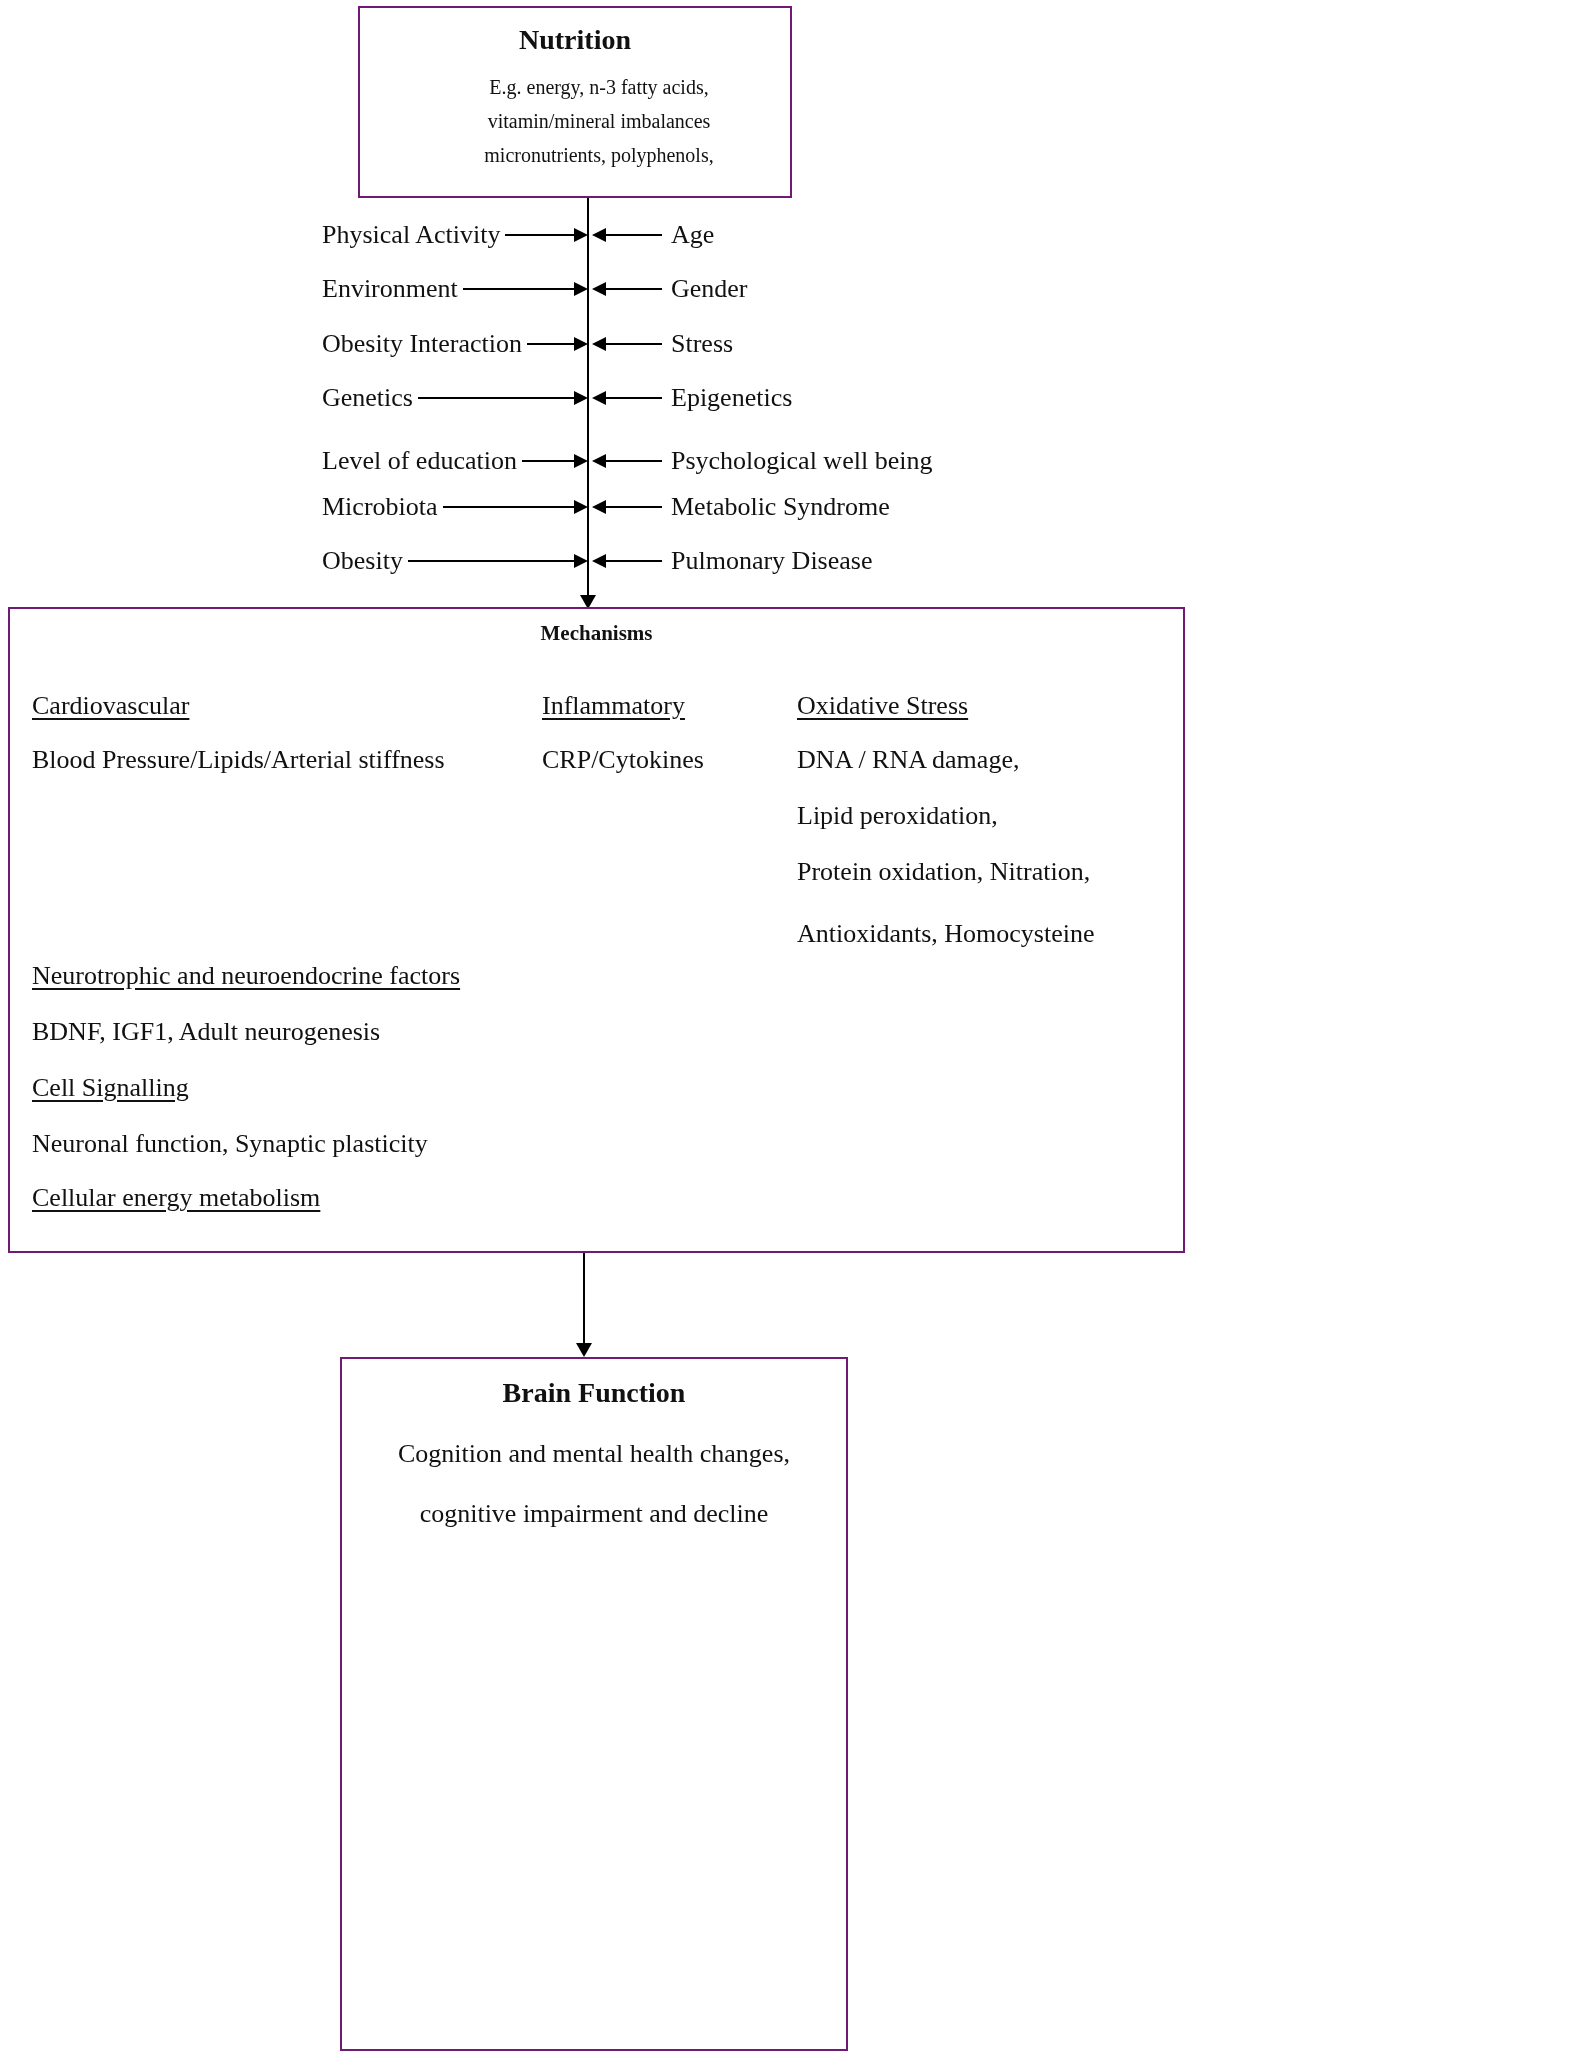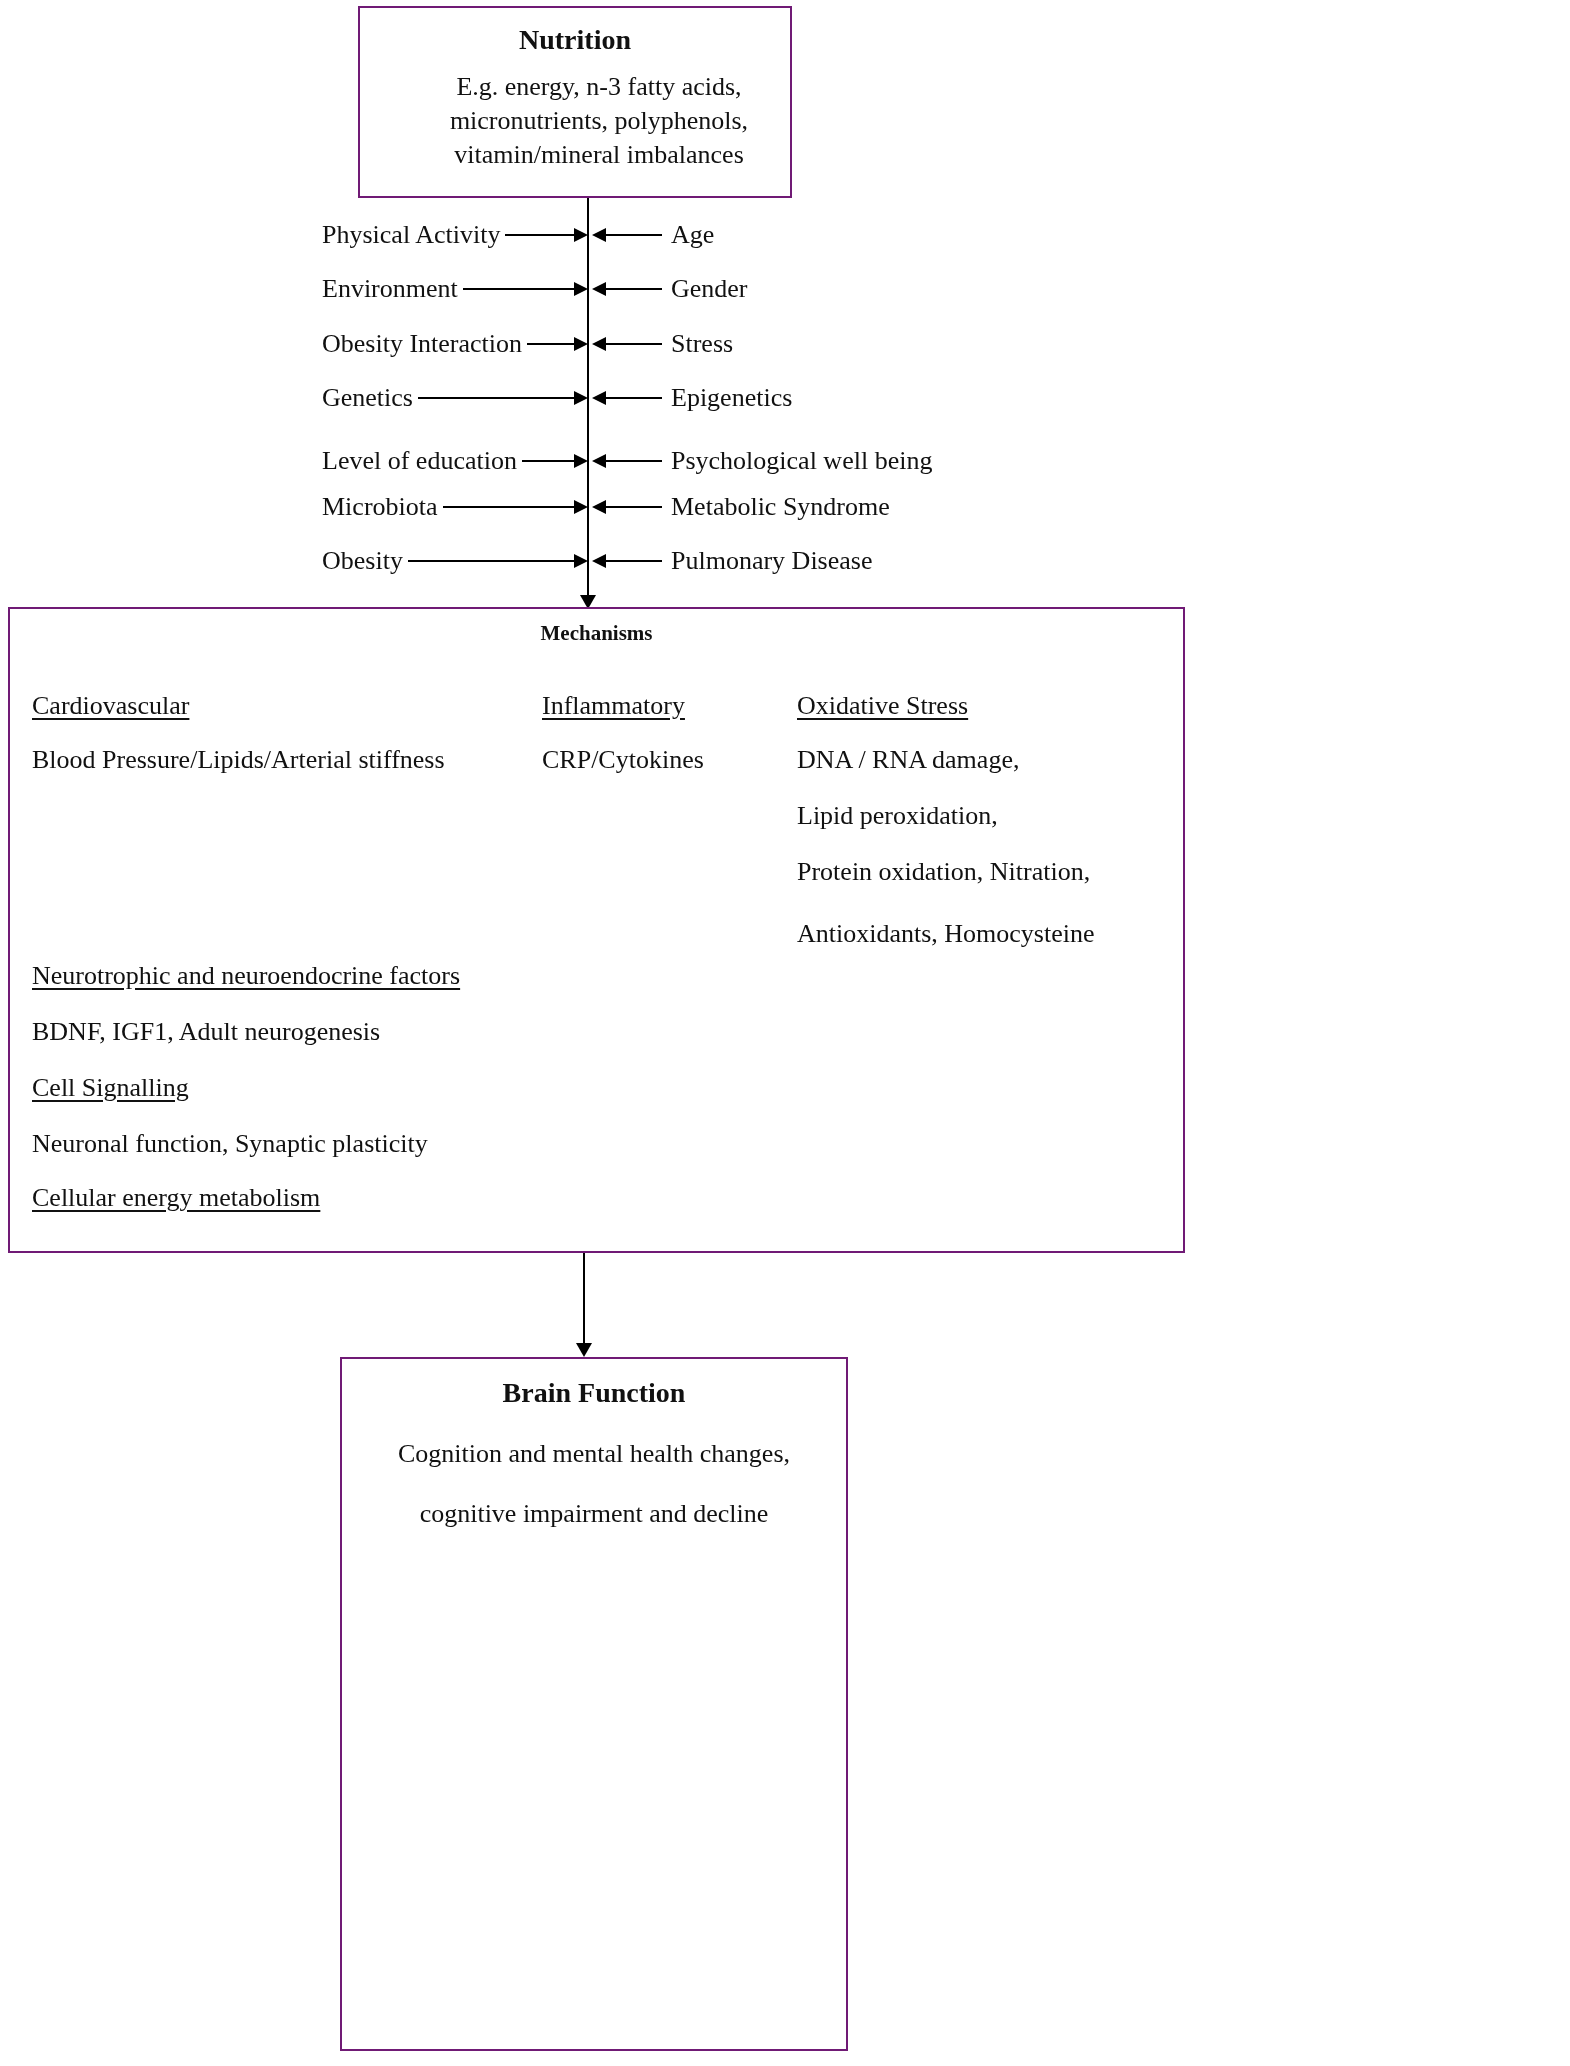--- a/index.html
+++ b/index.html
@@ -5,21 +5,21 @@
   * { margin:0; padding:0; box-sizing:border-box; }
   html,body { background:#ffffff; }
   body { font-family:"Liberation Serif","DejaVu Serif",serif; color:#111111; }
   .page { position:relative; width:1570px; height:2066px; background:#ffffff; overflow:hidden; }
 
   .box { position:absolute; border:2px solid #701a75; background:#fff; }
 
   
   .nutrition-box { left:358px; top:6px; width:434px; height:192px; text-align:center; }
   .nutrition-title { margin-top:16px; font-size:28px; font-weight:bold; }
-  .nutrition-body { margin-top:14px; font-size:26px; line-height:34px;margin-left:48px; }
+  .nutrition-body { margin-top:14px; font-size:20px; line-height:34px;margin-left:48px; }
 
   
   .vline { position:absolute; width:2px; background:#000; }
   .arrow-down { position:absolute; width:0; height:0;
     border-left:8px solid transparent; border-right:8px solid transparent;
     border-top:14px solid #000; }
 
   
   .factor-row { position:absolute; left:0; width:100%; height:30px; }
   .factor-left { position:absolute; left:322px; width:266px; top:0; height:30px;
@@ -48,22 +48,22 @@
 </style>
 </head>
 <body>
 
 <div class="page">
 
   <div class="box nutrition-box">
     <div class="nutrition-title">Nutrition</div>
     <div class="nutrition-body">
       <div>E.g. energy, n-3 fatty acids,</div>
+      <div>vitamin/mineral imbalances</div>
       <div>micronutrients, polyphenols,</div>
-      <div>vitamin/mineral imbalances</div>
     </div>
   </div>
 
   <div class="vline" style="left:587px; top:198px; height:398px;"></div>
   <div class="arrow-down" style="left:580px; top:595px;"></div>
 
   <div class="factor-row" style="top:220px">
     <div class="factor-left">
       <span class="factor-label">Physical Activity</span>
       <span class="hline"></span>

